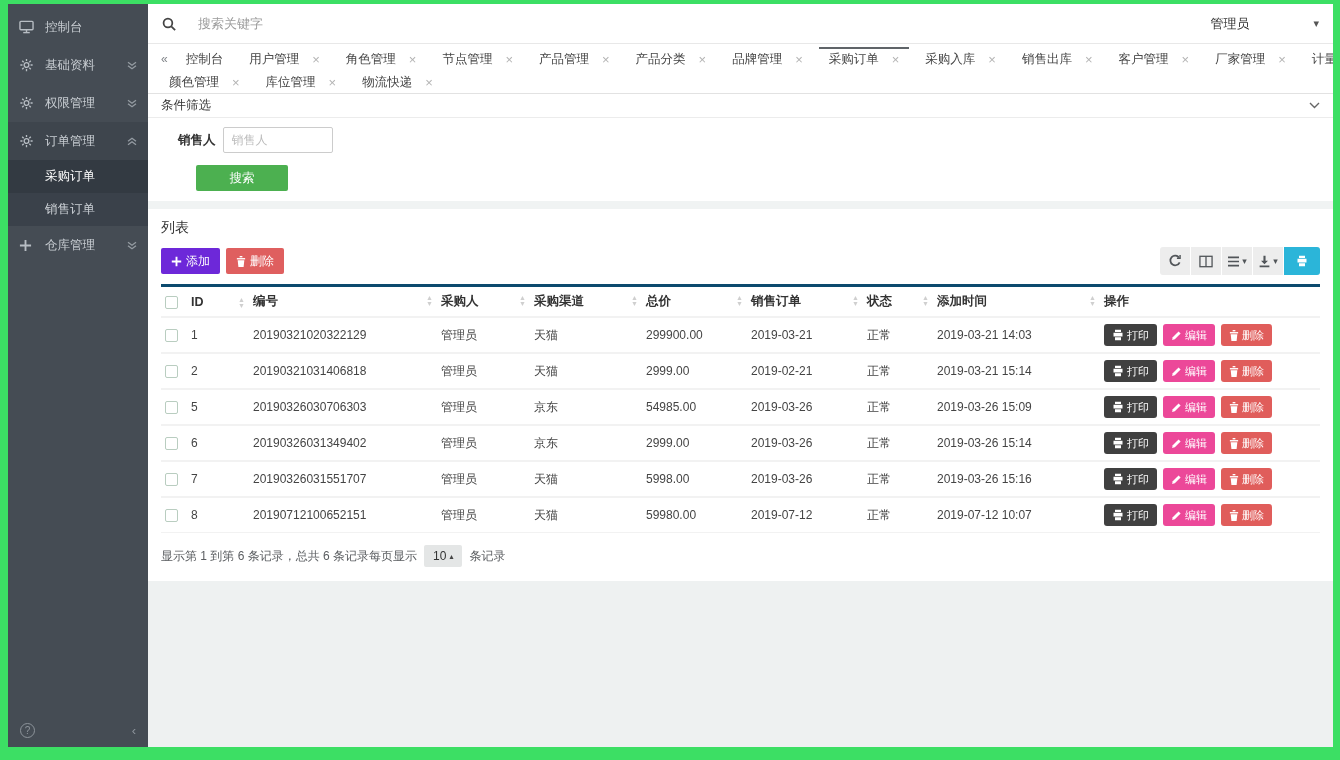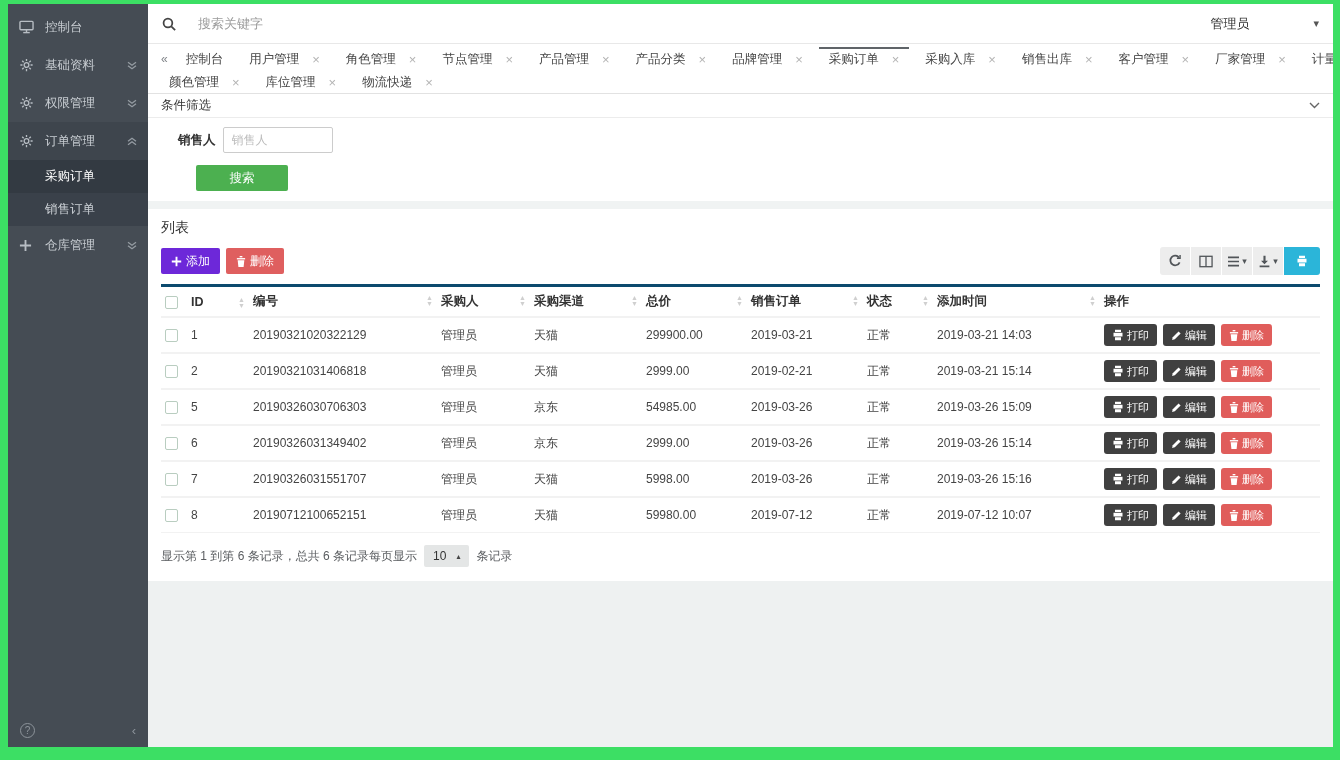--- a/index.html
+++ b/index.html
@@ -79,26 +79,26 @@
   .grid th:nth-child(1){width:26px} .grid th:nth-child(2){width:62px} .grid th:nth-child(3){width:188px}
   .grid th:nth-child(4){width:93px} .grid th:nth-child(5){width:112px} .grid th:nth-child(6){width:105px}
   .grid th:nth-child(7){width:116px} .grid th:nth-child(8){width:70px} .grid th:nth-child(9){width:167px}
   .sort { float: right; display: inline-flex; flex-direction: column; color: #cfcfcf; font-size: 7px; line-height: 6px; margin-top: 2px; cursor: pointer; }
   .grid td { padding: 6px 4px; font-size: 12px; color: #444; border-top: 2px solid #f2f2f2; }
   .grid tr.data-row:last-child td { border-bottom: 1px solid #f2f2f2; }
   .cbx { display: inline-block; width: 13px; height: 13px; border: 1px solid #b9cdc0; border-radius: 2px; background: #fff; cursor: pointer; vertical-align: middle; }
   .actions { display: flex; gap: 6px; }
   .act-btn { display: inline-flex; align-items: center; gap: 3px; height: 22px; padding: 0 8px; border: none; border-radius: 3px; color: #fff; font-size: 11px; cursor: pointer; }
   .act-print { background: #404040; }
-  .act-edit { background: #404040; }
+  .act-edit { background: #ec4899; }
   .act-delete { background: #e05d5b; }
   .act-btn .bi { display: flex; color: #fff; }
 
   .pagination { display: flex; align-items: center; padding: 12px 0 14px; font-size: 12px; color: #5a5d60; }
-  .page-size { display: inline-flex; align-items: center; gap: 10px; background: #e4e6e6; border-radius: 2px; padding: 4px 9px; margin: 0 7px; color: #333; cursor: pointer; text-align: right; }
+  .page-size { display: inline-flex; align-items: center; gap: 3px; background: #e4e6e6; border-radius: 2px; padding: 4px 9px; margin: 0 7px; color: #333; cursor: pointer; text-align: right; }
   .page-size .caret-up { font-size: 8px; color: #444; }
 
   .bottom-fill { flex: 1; background: #eef1f1; }
 </style>
 </head>
 <body>
 
 <div class="frame">
 
   <div class="sidebar">

